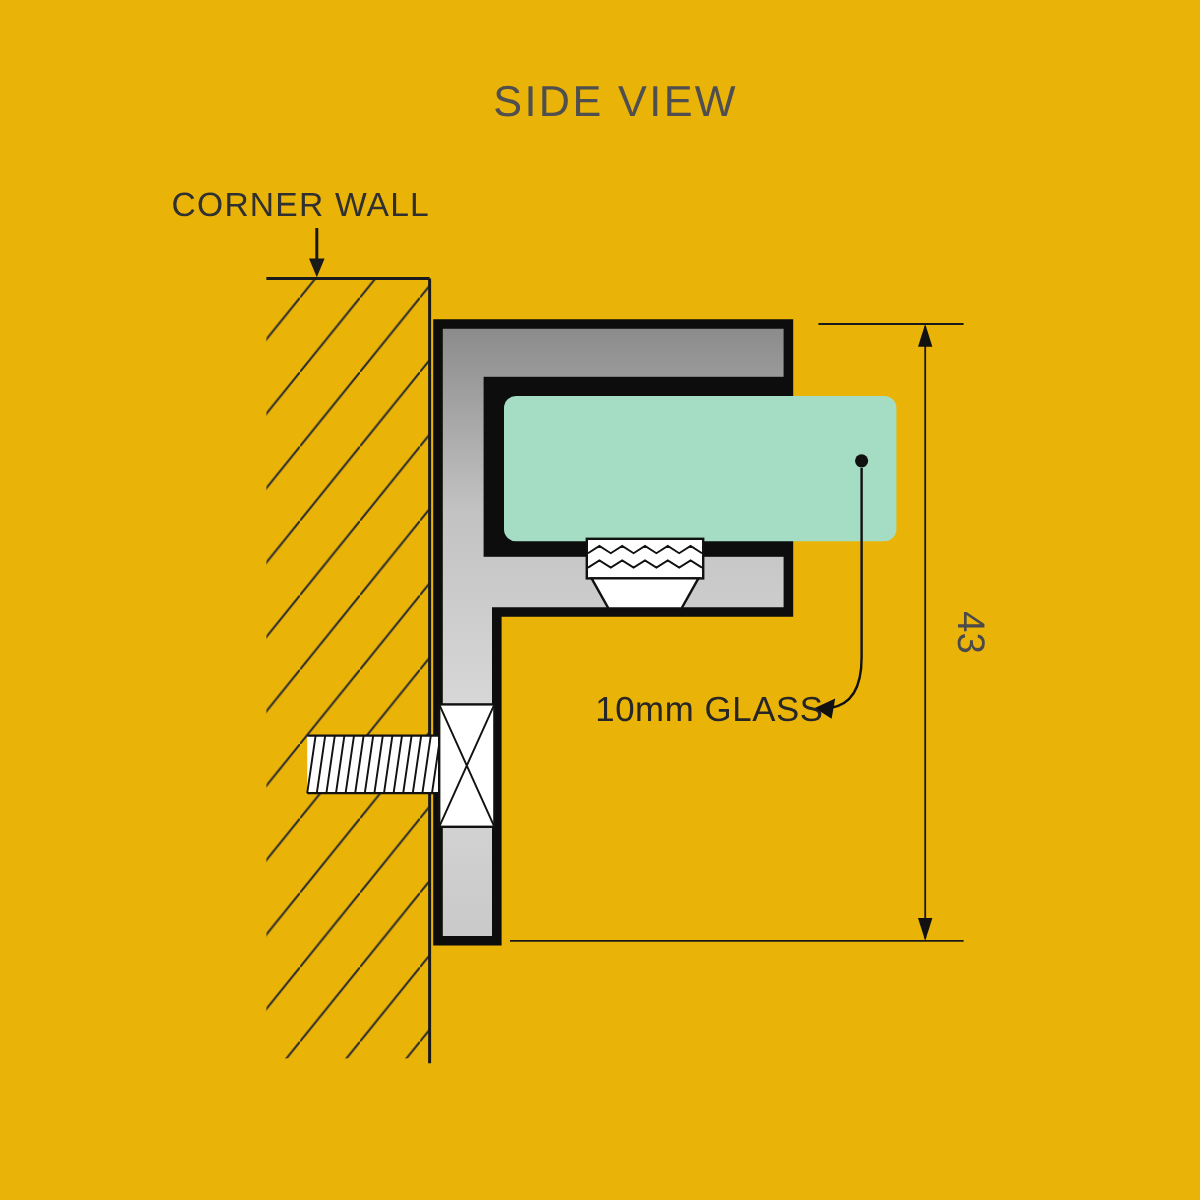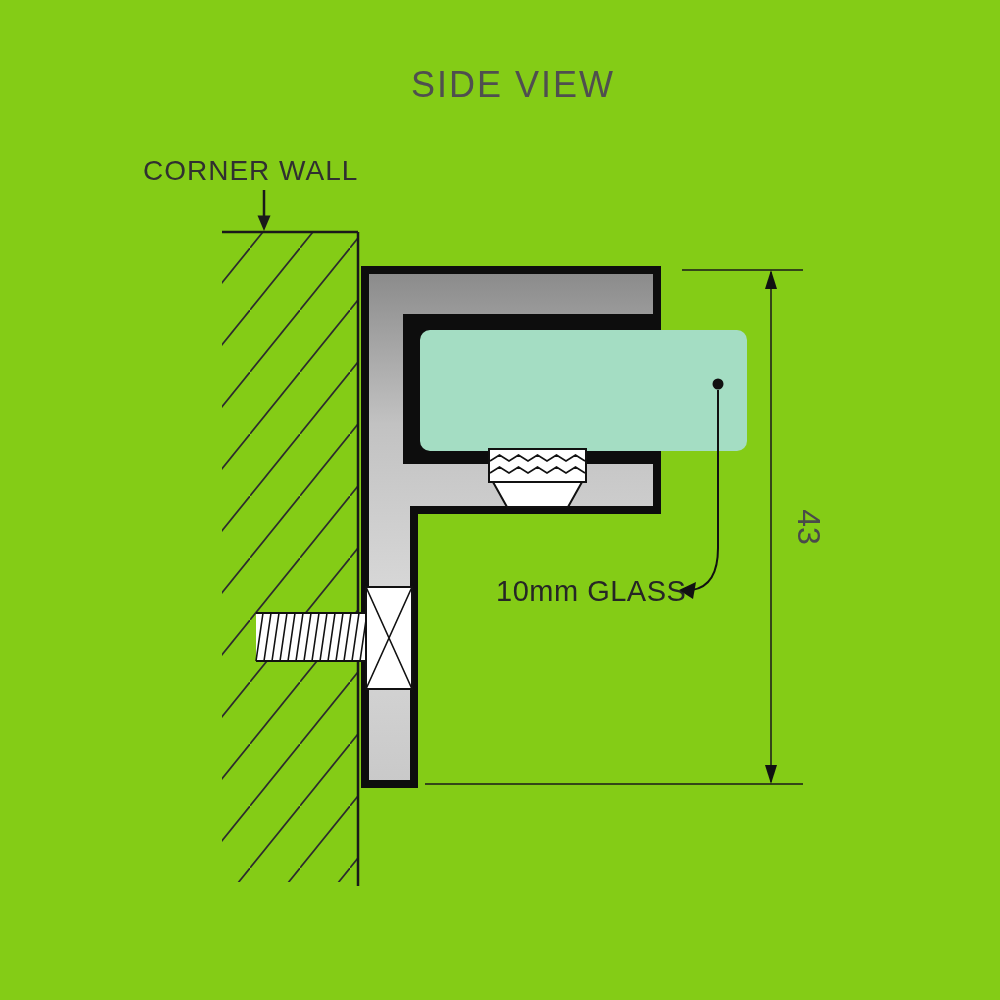--- a/index.html
+++ b/index.html
@@ -5,21 +5,21 @@
   html, body {
     margin: 0;
     padding: 0;
     background: #ffffff;
     font-family: "Liberation Sans", sans-serif;
   }
   .stage {
     position: relative;
     width: 1000px;
     height: 1000px;
-    background: #84cc16;
+    background: #eab308;
     overflow: hidden;
   }
   svg { display: block; }
   .title-text {
     font-size: 36px;
     letter-spacing: 2px;
     fill: #4f4f4f;
     font-weight: 400;
   }
   .wall-label-text {

